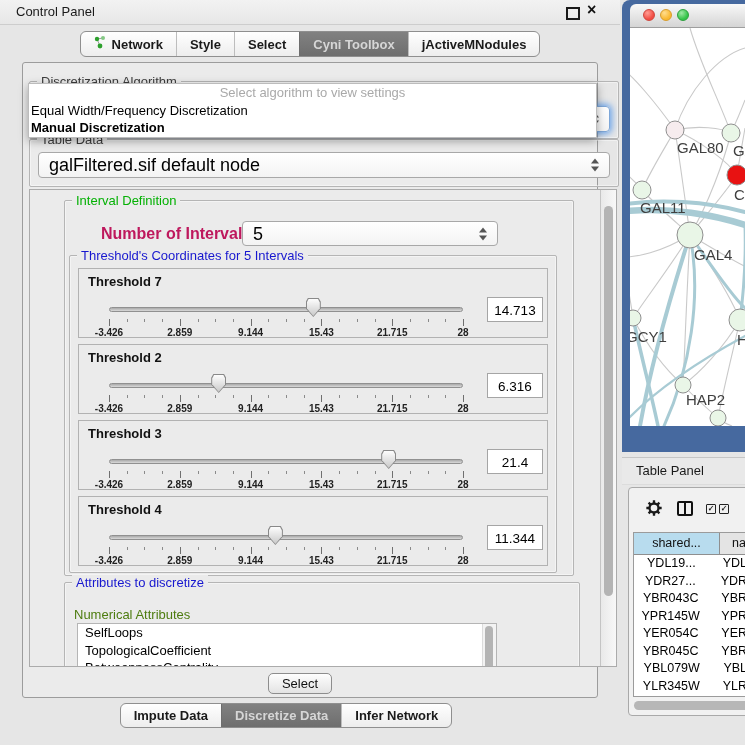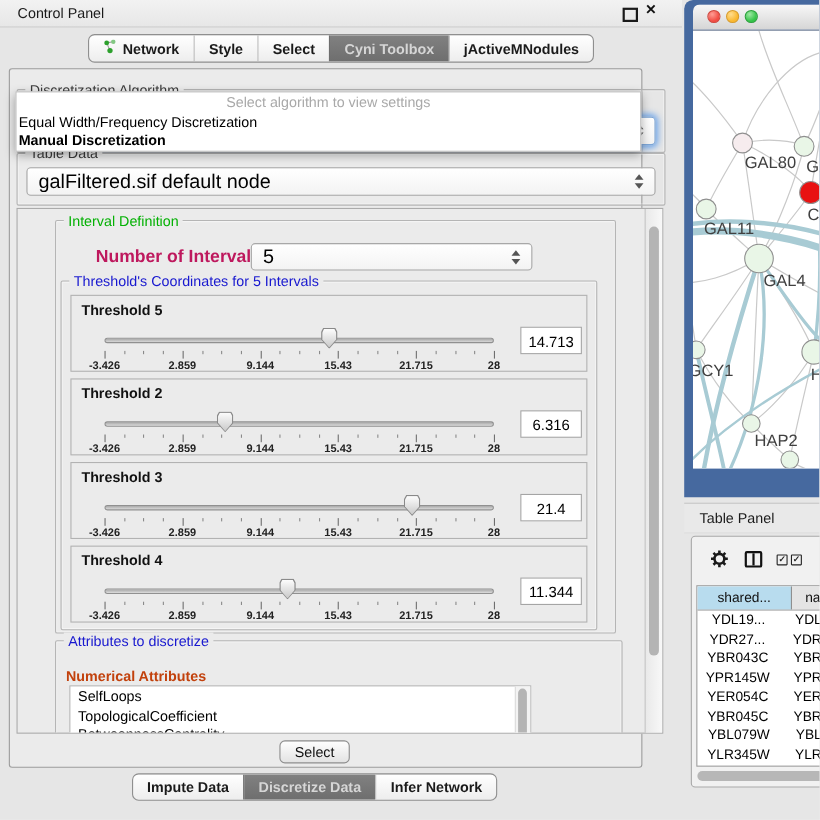--- a/index.html
+++ b/index.html
@@ -16,21 +16,21 @@
   .close-btn{position:absolute;left:587px;top:1px;font-size:16px;font-weight:bold;color:#111;}
 
   .tabrow{position:absolute;left:0;top:31px;width:620px;display:flex;justify-content:center;}
   .seg-group{display:inline-flex;border:1px solid #8f8f8f;border-radius:6px;overflow:hidden;
     background:linear-gradient(#ffffff,#ededed);height:24px;align-items:stretch;}
   .seg{display:flex;align-items:center;gap:6px;padding:0 13px;font-size:13px;font-weight:bold;
     color:#1a1a1a;border-left:1px solid #bdbdbd;white-space:nowrap;}
   .seg:first-child{border-left:none;}
   .seg.active{background:linear-gradient(#818181,#6e6e6e);color:#d6d6d6;border-left-color:#6e6e6e;}
 
-  .content{position:absolute;left:8px;top:62px;width:576px;height:636px;background:#ebebeb;
+  .content{position:absolute;left:22px;top:62px;width:576px;height:636px;background:#ebebeb;
     border:1px solid #9c9c9c;border-radius:3px;box-sizing:border-box;}
 
   .group{position:absolute;border:1px solid #b5b5b5;border-radius:2px;
     box-shadow:inset 0 0 0 1px rgba(255,255,255,.45);}
   .group-title{position:absolute;top:-8px;left:7px;background:#ebebeb;padding:0 4px;
     font-size:13px;line-height:15px;white-space:nowrap;}
   .group-title.gray{color:#3c3c3c;}
   .group-title.green{color:#04b104;}
   .group-title.blue{color:#1717cf;}
 
@@ -79,21 +79,21 @@
     background:linear-gradient(#fdfdfd,#c9c9c9);}
   .sl-ticks{position:absolute;left:30px;top:50px;width:354px;height:18px;}
   .tick{position:absolute;top:0;width:1px;height:3px;background:#8a8a8a;}
   .tick.major{height:7px;background:#6f6f6f;}
   .tick-label{position:absolute;top:8px;transform:translateX(-50%);font-size:10px;
     font-weight:bold;color:#222;white-space:nowrap;}
   .thresh-value{position:absolute;left:408px;top:28px;width:56px;height:25px;background:#fff;
     border:1px solid #a5a5a5;font-size:13.5px;text-align:center;line-height:25px;box-sizing:border-box;color:#000;}
 
   .attr-group{left:34px;top:392px;width:514px;height:290px;}
-  .num-label{position:absolute;left:9px;top:24px;font-size:13px;font-weight:bold;color:#c2410c;}
+  .num-label{position:absolute;left:9px;top:24px;font-size:13px;font-weight:normal;color:#4d7c0f;}
   .attr-list{position:absolute;left:12px;top:40px;width:420px;height:200px;background:#fff;
     border:1px solid #b5b5b5;box-sizing:border-box;}
   .attr-item{height:17.5px;line-height:17.5px;padding-left:7px;font-size:13px;color:#000;}
   .list-scroll{position:absolute;right:0;top:0;bottom:0;width:13px;background:#f3f3f3;border-left:1px solid #dcdcdc;}
   .list-thumb{position:absolute;left:2px;top:2px;width:8px;height:44px;border-radius:4px;background:#b4b4b4;}
 
   .apply-btn{position:absolute;left:245px;top:610px;width:64px;height:21px;border:1px solid #8d8d8d;
     border-radius:5px;background:linear-gradient(#fefefe,#e3e3e3);font-size:13px;
     font-family:"Liberation Sans",sans-serif;color:#111;padding:0;}
 
@@ -215,21 +215,21 @@
           <span class="combo-text">5</span>
           <span class="stepper">
               <i class="up"></i>
               <i class="dn"></i>
             </span>
         </div>
         <div class="group thresh-group">
           <span class="group-title blue">Threshold's Coordinates for 5 Intervals</span>
           <div id="threshold-container">
               <div class="thresh-box" style="top:12px">
-                <div class="thresh-label">Threshold 5</div>
+                <div class="thresh-label">Threshold 7</div>
                 <div class="sl-track"></div>
                 <div class="sl-ticks">
                   <div class="tick major" style="left:0%"></div>
                   <div class="tick" style="left:5%"></div>
                   <div class="tick" style="left:10%"></div>
                   <div class="tick" style="left:15%"></div>
                   <div class="tick major" style="left:20%"></div>
                   <div class="tick" style="left:25%"></div>
                   <div class="tick" style="left:30%"></div>
                   <div class="tick" style="left:35%"></div>

